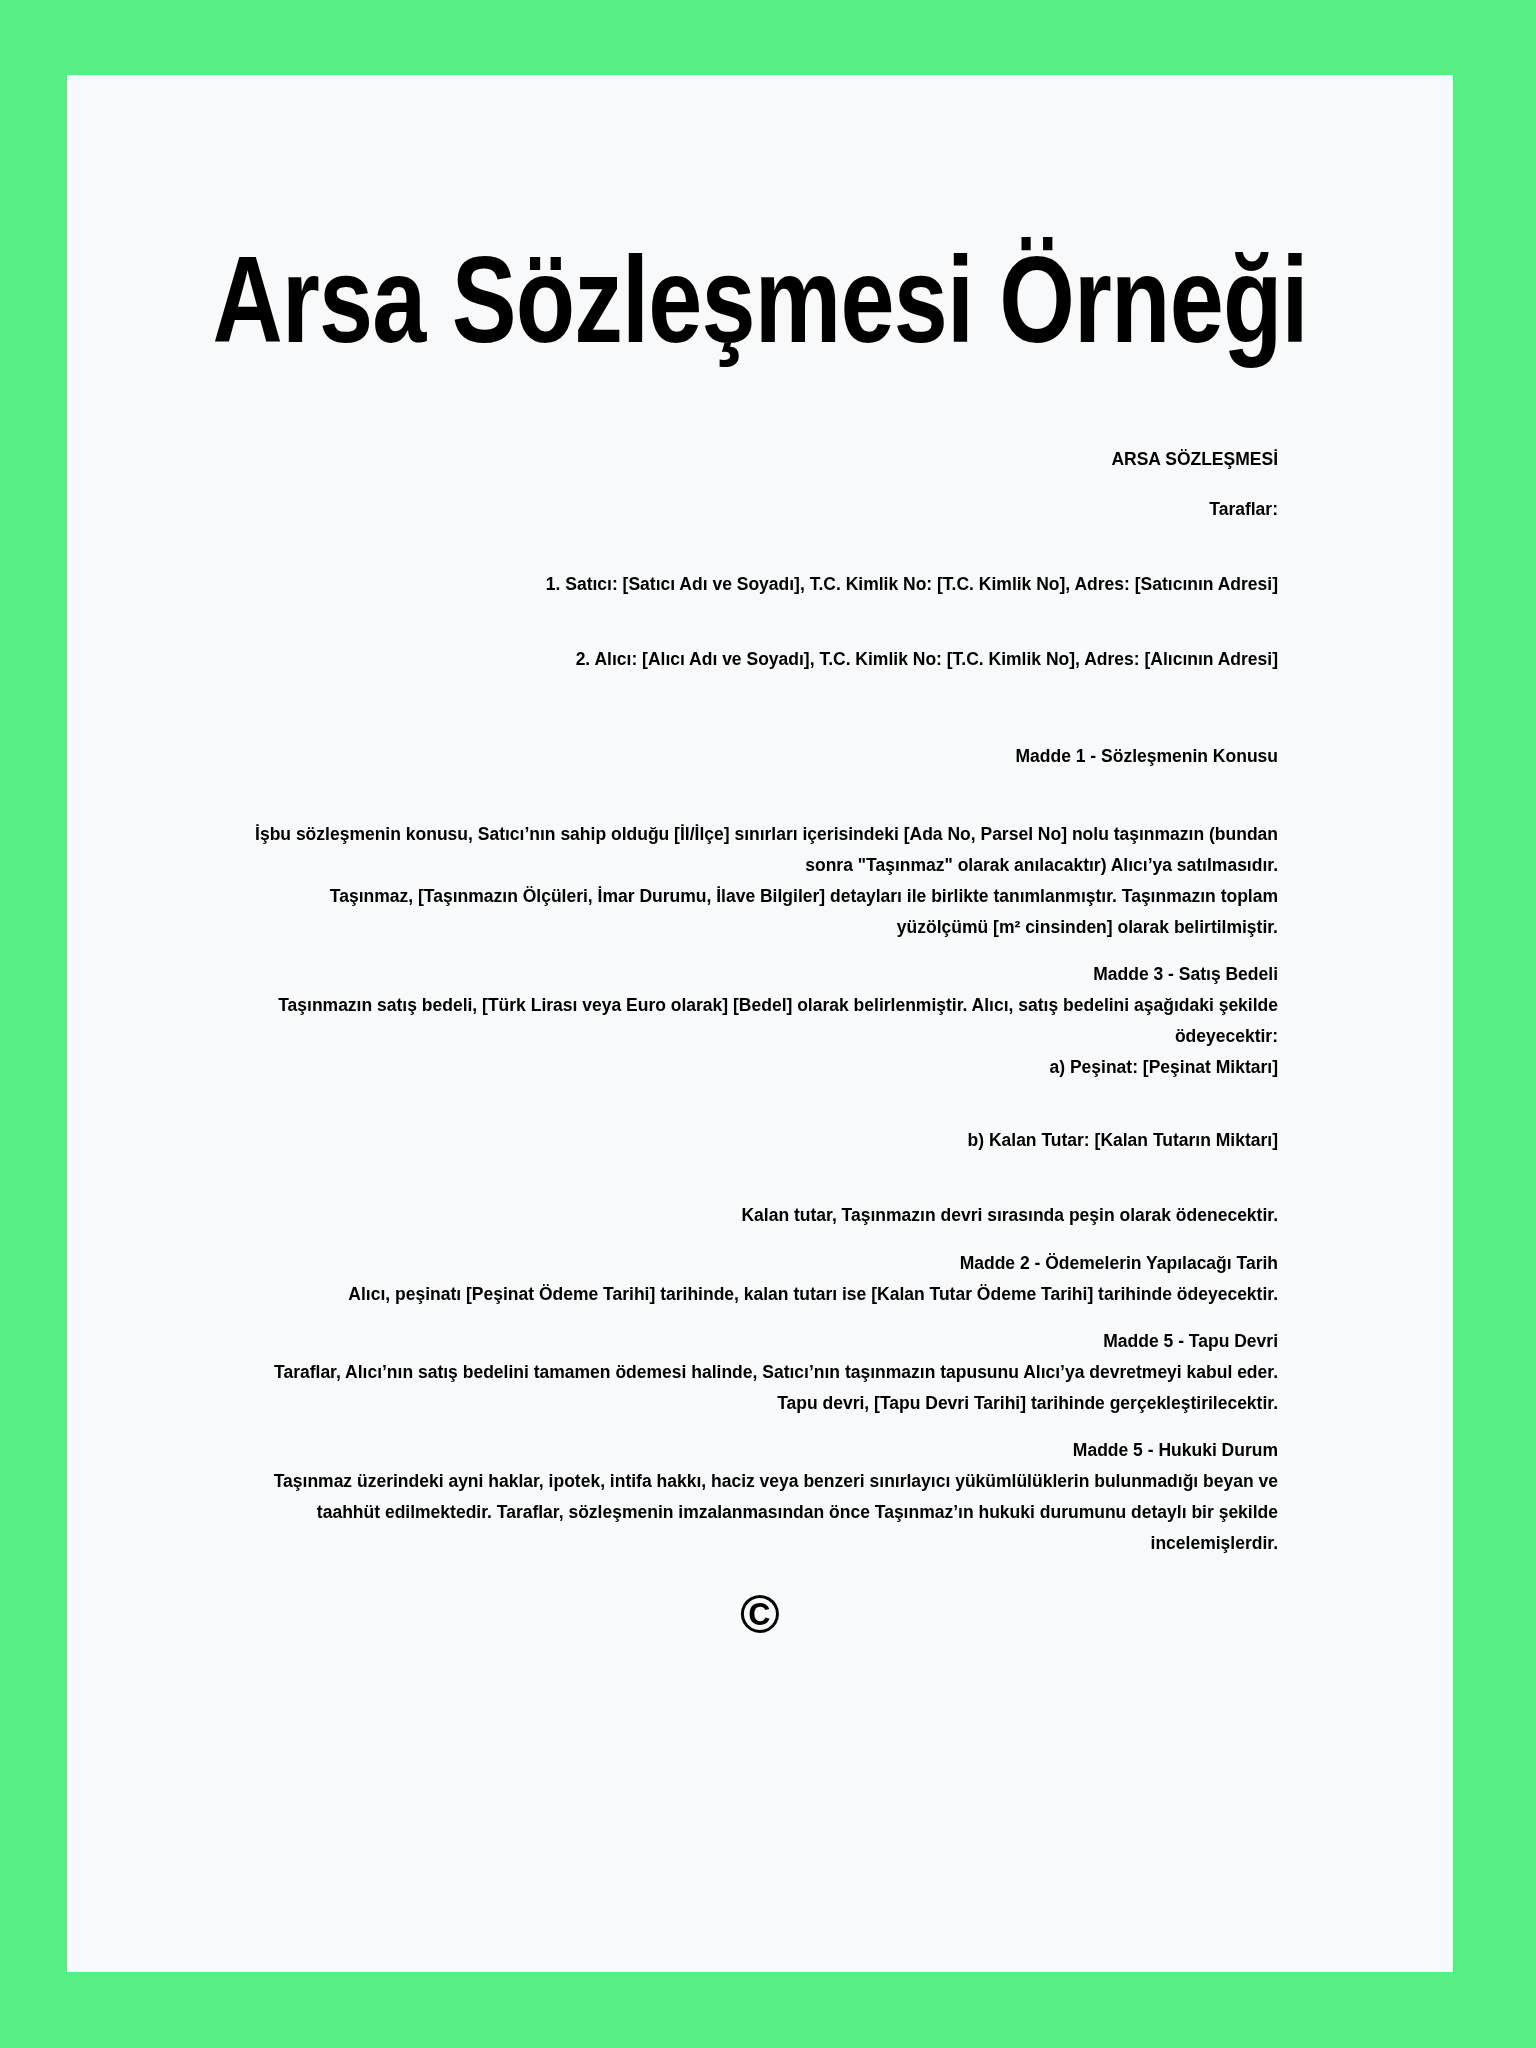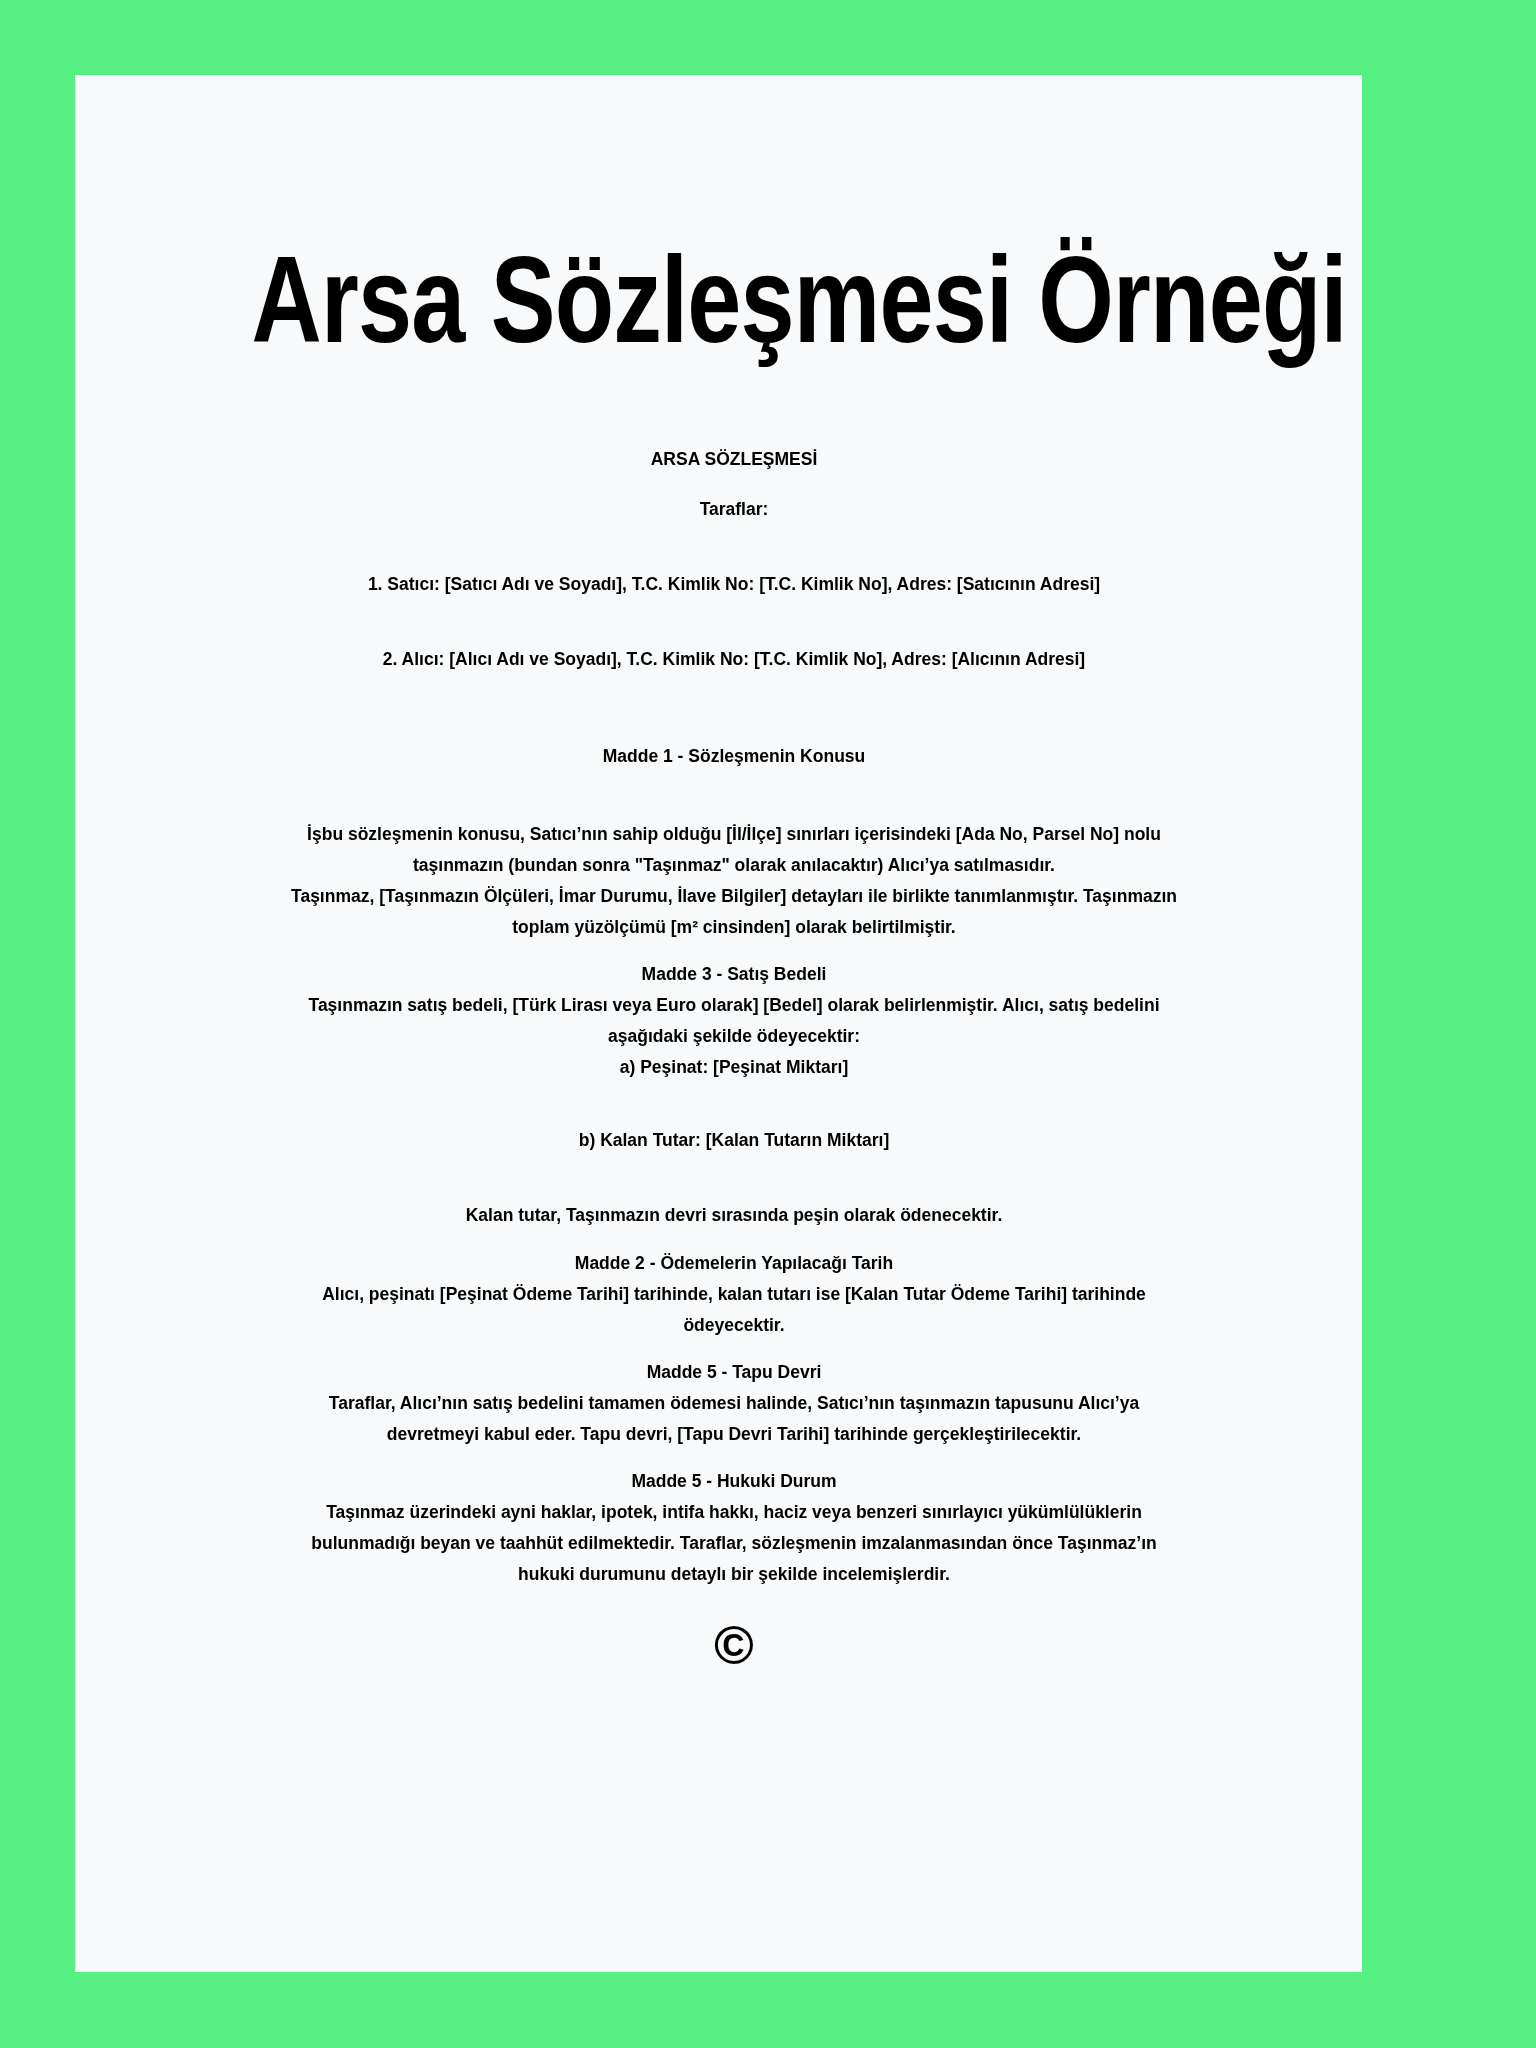--- a/index.html
+++ b/index.html
@@ -9,27 +9,26 @@
   body {
     width: 1536px;
     height: 2048px;
     position: relative;
     background: #55EF83;
     overflow: hidden;
     font-family: "Liberation Sans", sans-serif;
   }
   .paper {
     position: absolute;
-    left: 75px;
+    left: 67px;
     top: 75px;
-    width: 1256px;
+    width: 1386px;
     height: 1897px;
     background: #F7F9FA;
     color: #000000;
-    padding-left: 31px;
   }
   .doc-title {
     margin: 163px 0 0 0;
     padding: 0;
     text-align: center;
     font-size: 123px;
     line-height: 123px;
     font-weight: 700;
     letter-spacing: -1px;
     white-space: nowrap;
@@ -38,21 +37,21 @@
     display: inline-block;
     transform: scaleX(0.79);
     transform-origin: 50% 50%;
   }
   .contract-body {
     margin-top: 83px;
     padding: 0 175px;
     font-size: 17.5px;
     line-height: 31px;
     font-weight: 700;
-    text-align: center;
+    text-align: right;
   }
   .blk {
     margin: 0;
     padding: 0;
     white-space: pre-line;
   }
   .mt19 { margin-top: 19px; }
   .mt16 { margin-top: 16px; }
   .mt17 { margin-top: 17px; }
   .mt42 { margin-top: 42px; }

